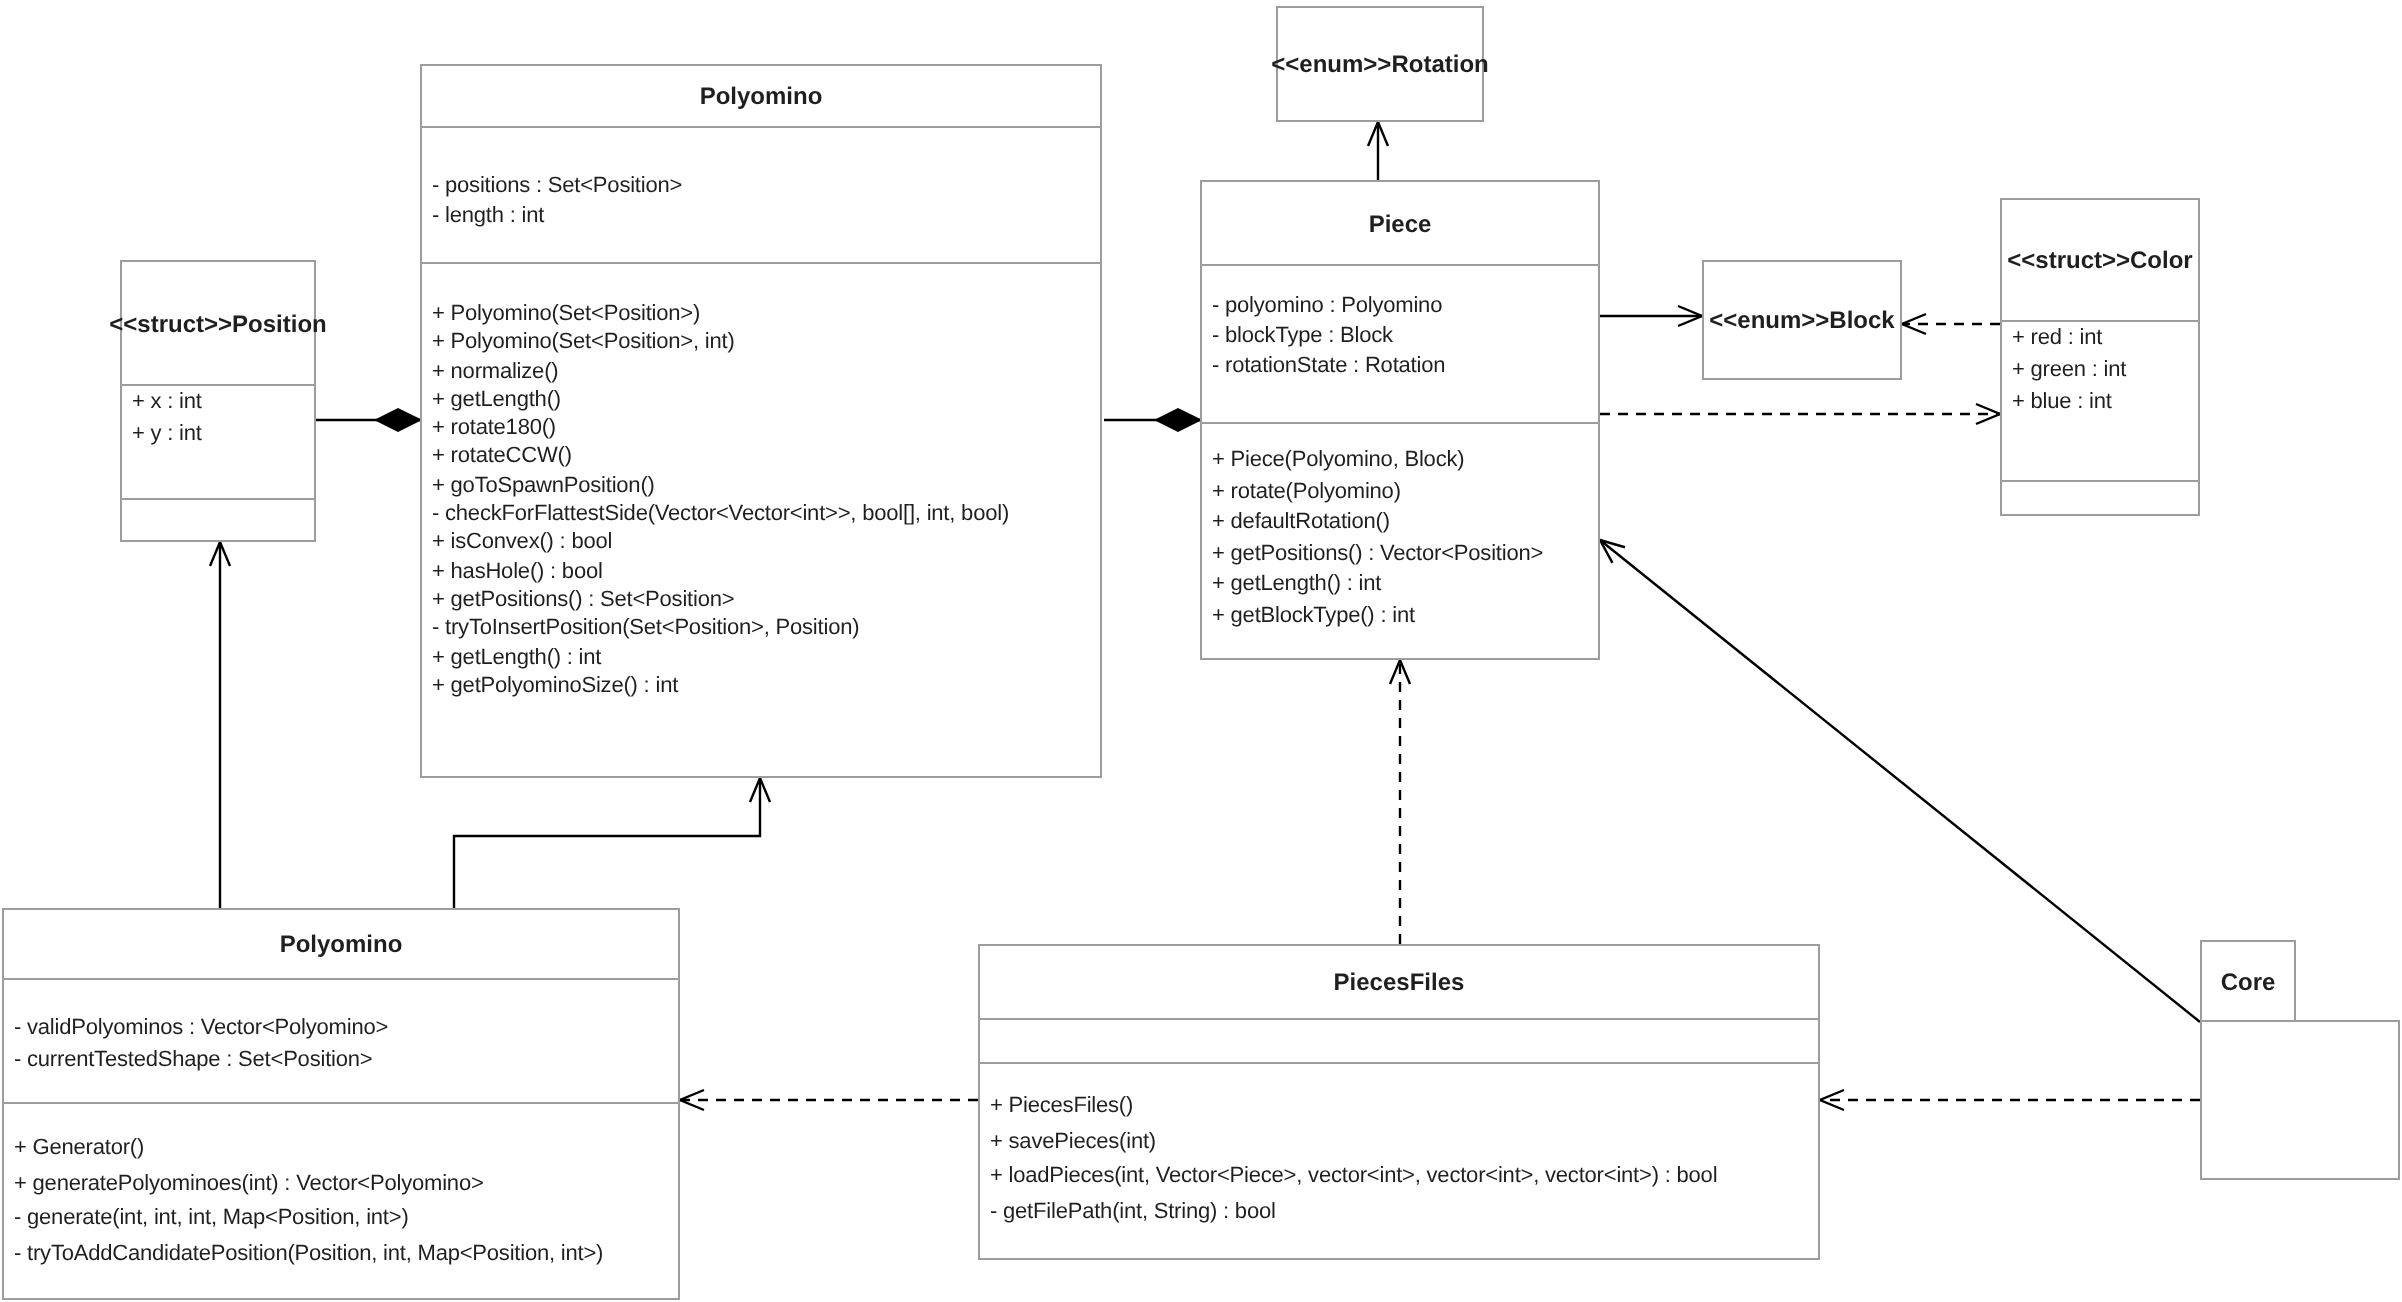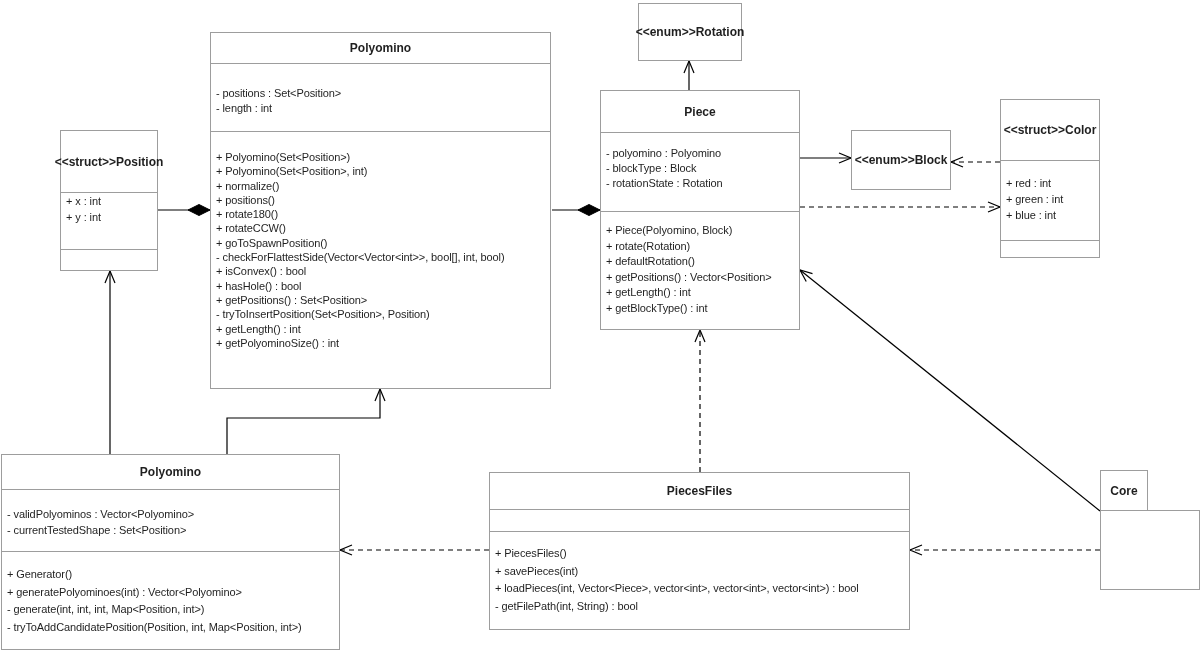--- a/index.html
+++ b/index.html
@@ -57,21 +57,21 @@
   <div class="uml-class" style="left:210px;top:32px;width:341px;height:357px">
     <div class="c-title" style="height:30px">Polyomino</div>
     <div class="c-members" style="height:68px;padding-top:22px;line-height:14.5px">
         <div class="member-line">- positions : Set&lt;Position&gt;</div>
         <div class="member-line">- length : int</div>
       </div>
     <div class="c-members" style="flex:1;padding-top:18px;line-height:14.3px">
         <div class="member-line">+ Polyomino(Set&lt;Position&gt;)</div>
         <div class="member-line">+ Polyomino(Set&lt;Position&gt;, int)</div>
         <div class="member-line">+ normalize()</div>
-        <div class="member-line">+ positions()</div>
+        <div class="member-line">+ getLength()</div>
         <div class="member-line">+ rotate180()</div>
         <div class="member-line">+ rotateCCW()</div>
         <div class="member-line">+ goToSpawnPosition()</div>
         <div class="member-line">- checkForFlattestSide(Vector&lt;Vector&lt;int&gt;&gt;, bool[], int, bool)</div>
         <div class="member-line">+ isConvex() : bool</div>
         <div class="member-line">+ hasHole() : bool</div>
         <div class="member-line">+ getPositions() : Set&lt;Position&gt;</div>
         <div class="member-line">- tryToInsertPosition(Set&lt;Position&gt;, Position)</div>
         <div class="member-line">+ getLength() : int</div>
         <div class="member-line">+ getPolyominoSize() : int</div>
@@ -87,41 +87,41 @@
 
   <div class="uml-class" style="left:600px;top:90px;width:200px;height:240px">
     <div class="c-title" style="height:41px">Piece</div>
     <div class="c-members" style="height:79px;padding-top:13px;line-height:15px">
         <div class="member-line">- polyomino : Polyomino</div>
         <div class="member-line">- blockType : Block</div>
         <div class="member-line">- rotationState : Rotation</div>
       </div>
     <div class="c-members" style="flex:1;padding-top:11px;line-height:15.5px">
         <div class="member-line">+ Piece(Polyomino, Block)</div>
-        <div class="member-line">+ rotate(Rotation)</div>
+        <div class="member-line">+ rotate(Polyomino)</div>
         <div class="member-line">+ defaultRotation()</div>
         <div class="member-line">+ getPositions() : Vector&lt;Position&gt;</div>
         <div class="member-line">+ getLength() : int</div>
         <div class="member-line">+ getBlockType() : int</div>
       </div>
   </div>
 
   <div class="uml-class" style="left:851px;top:130px;width:100px;height:60px">
     <div class="c-stereo">
       <div>&lt;&lt;enum&gt;&gt;</div>
       <div>Block</div>
     </div>
   </div>
 
   <div class="uml-class" style="left:1000px;top:99px;width:100px;height:159px">
     <div class="c-stereo" style="flex:0 0 60px">
       <div>&lt;&lt;struct&gt;&gt;</div>
       <div>Color</div>
     </div>
-    <div class="c-members" style="height:80px;padding-top:14px;line-height:16px">
+    <div class="c-members" style="height:80px;line-height:16px">
         <div class="member-line">+ red : int</div>
         <div class="member-line">+ green : int</div>
         <div class="member-line">+ blue : int</div>
       </div>
     <div class="c-members" style="flex:1"></div>
   </div>
 
   <div class="uml-class" style="left:60px;top:130px;width:98px;height:141px">
     <div class="c-stereo" style="flex:0 0 61px">
       <div>&lt;&lt;struct&gt;&gt;</div>

